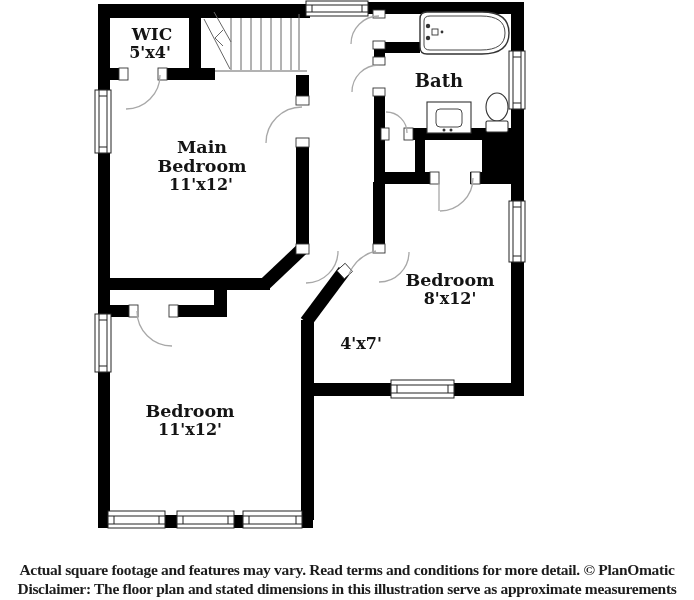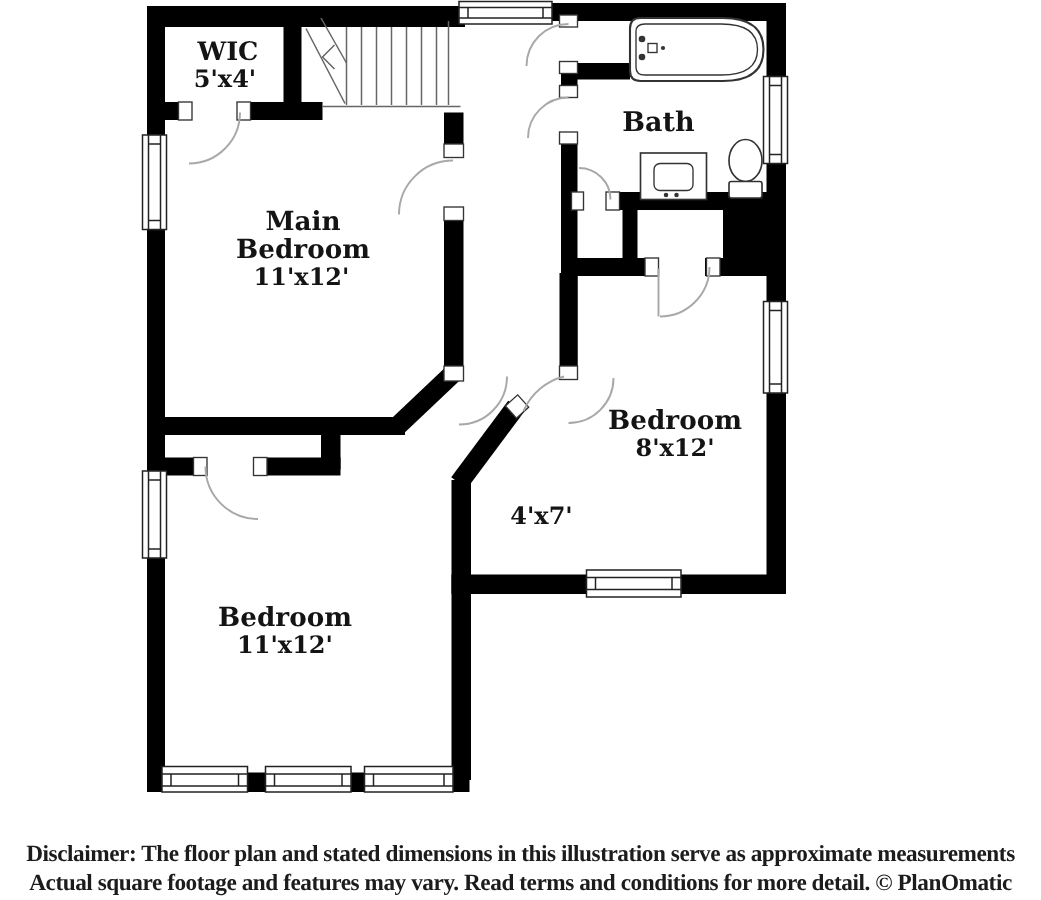--- a/index.html
+++ b/index.html
@@ -188,16 +188,16 @@
     <text class="room-label" x="439" y="87" font-size="18">Bath</text>
     <text class="room-label" x="450" y="286" font-size="17.5">Bedroom</text>
     <text class="room-label" x="450" y="304" font-size="16">8'x12'</text>
     <text class="room-label" x="361" y="349" font-size="16">4'x7'</text>
     <text class="room-label" x="190" y="417" font-size="17.5">Bedroom</text>
     <text class="room-label" x="190" y="435" font-size="16">11'x12'</text>
   </g>
 </svg>
 
 <div class="disclaimer">
+  <div>Actual square footage and features may vary. Read terms and conditions for more detail. © PlanOmatic</div>
   <div>Disclaimer: The floor plan and stated dimensions in this illustration serve as approximate measurements</div>
-  <div>Actual square footage and features may vary. Read terms and conditions for more detail. © PlanOmatic</div>
 </div>
 </div>
 
 </body></html>

